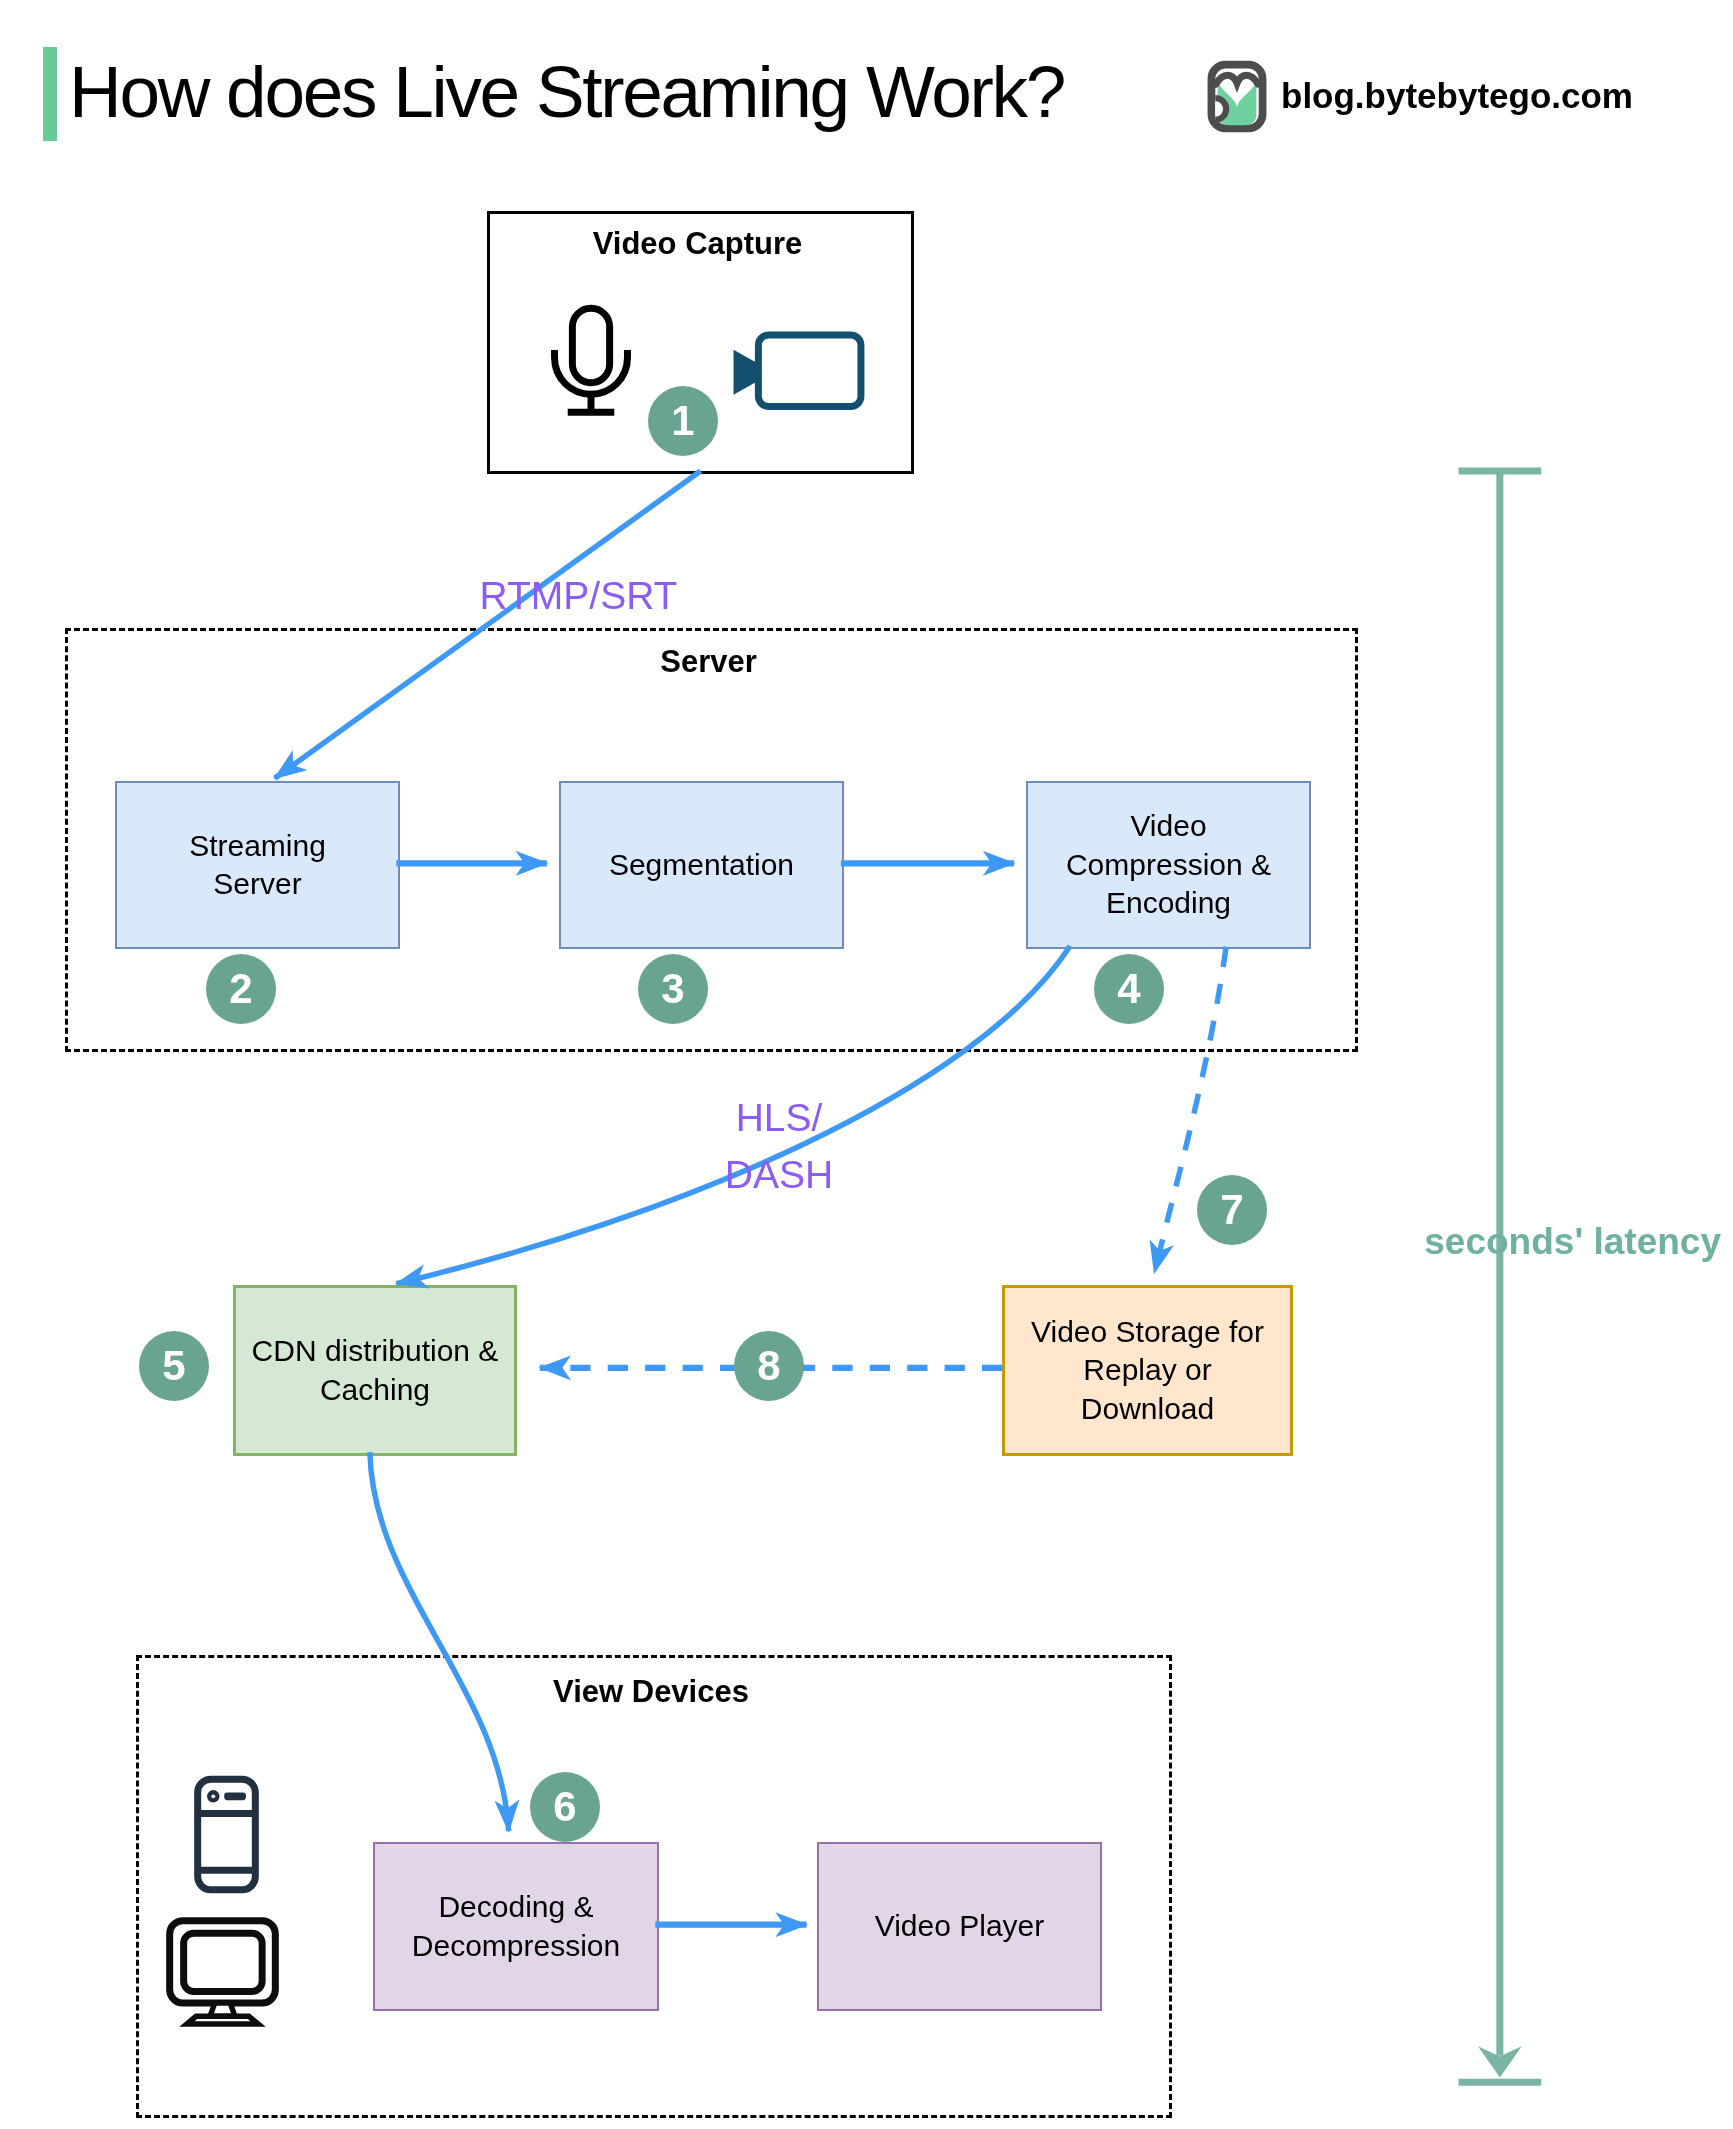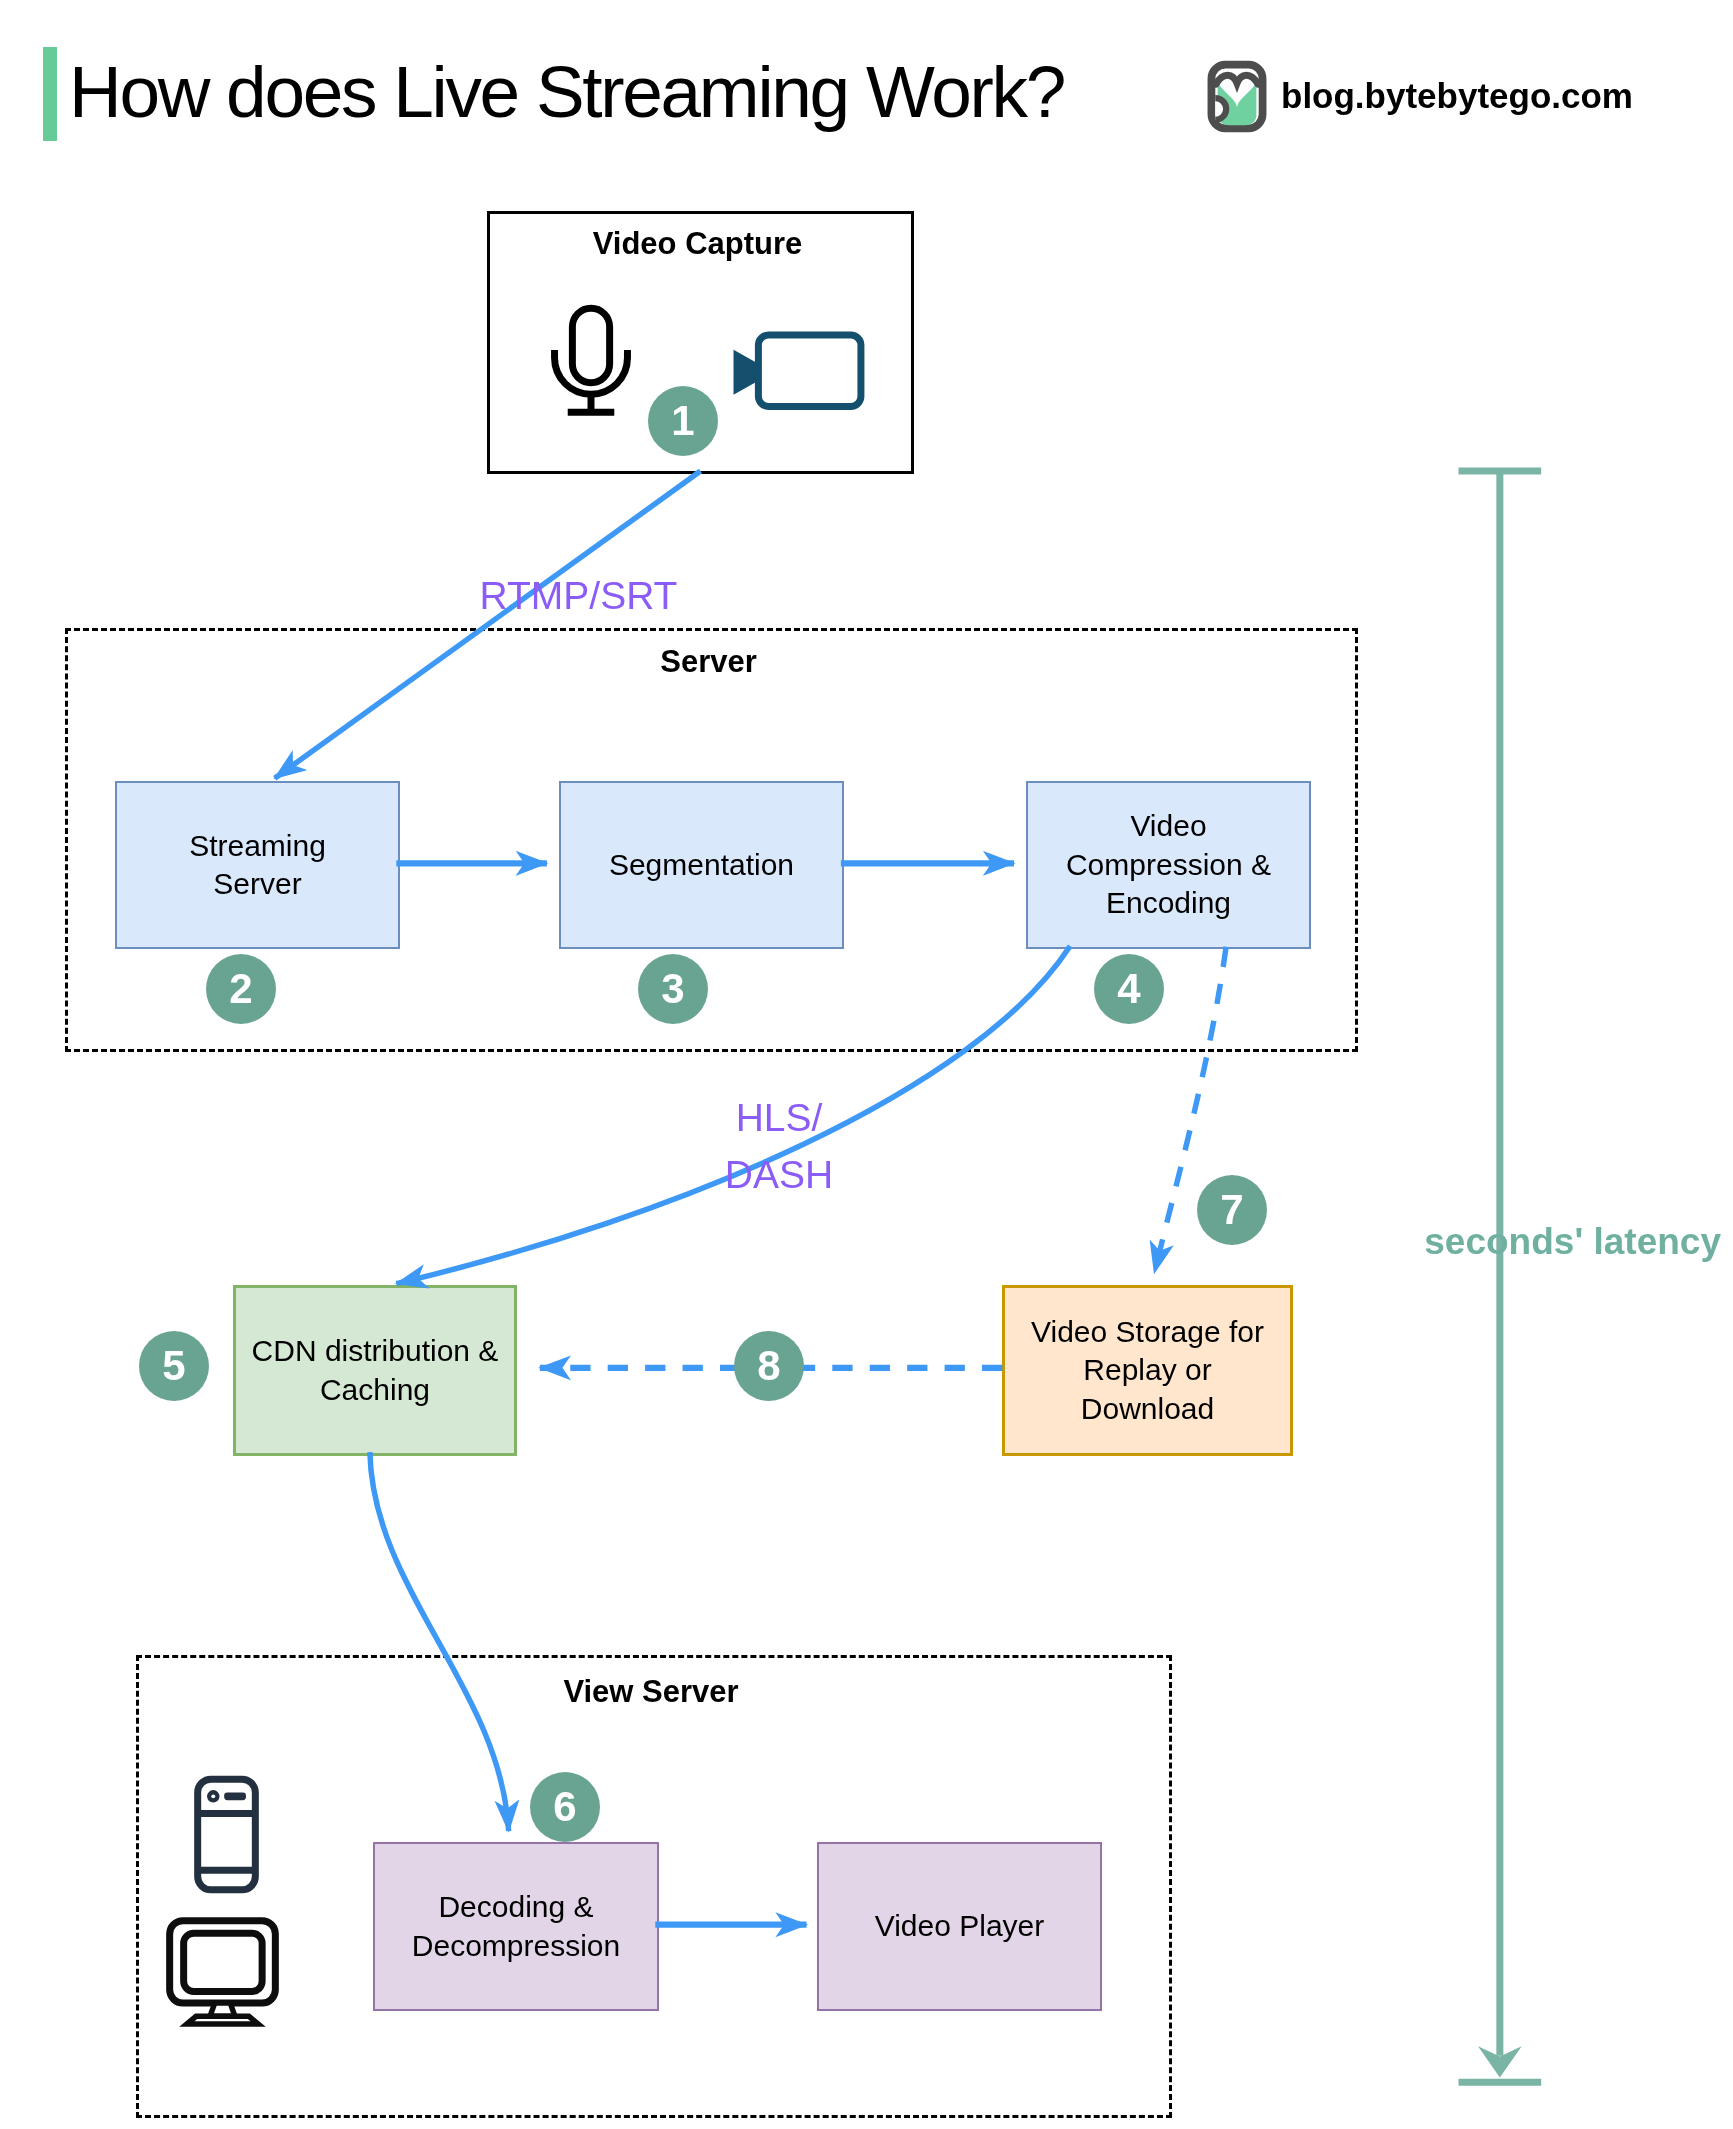--- a/index.html
+++ b/index.html
@@ -81,21 +81,21 @@
   </div>
 
   <div class="abs node green-node" style="left:233px;top:1285px;width:278px;height:165px;">
     <span class="lbl" style="max-width:257px;">CDN distribution &amp; Caching</span>
   </div>
   <div class="abs node orange-node" style="left:1002px;top:1285px;width:285px;height:165px;">
     <span class="lbl" style="max-width:242px;">Video Storage for Replay or Download</span>
   </div>
 
   <div class="abs group" style="left:136px;top:1655px;width:1030px;height:457px;"></div>
-  <div class="abs group-title" style="left:136px;top:1674px;width:1030px;">View Server</div>
+  <div class="abs group-title" style="left:136px;top:1674px;width:1030px;">View Devices</div>
 
   <svg class="abs icon" style="left:193px;top:1775px;" width="67" height="119" viewBox="0 0 86 152">
     <rect x="6" y="5" width="74" height="142" rx="17" fill="#ffffff" stroke="#22303f" stroke-width="9"></rect>
     <line x1="6" y1="49" x2="80" y2="49" stroke="#22303f" stroke-width="9"></line>
     <line x1="6" y1="122" x2="80" y2="122" stroke="#22303f" stroke-width="9"></line>
     <circle cx="26" cy="27" r="8" fill="#22303f"></circle>
     <circle cx="26" cy="27" r="2.5" fill="#ffffff"></circle>
     <rect x="40" y="22" width="28" height="10" rx="4" fill="#22303f"></rect>
   </svg>
 

